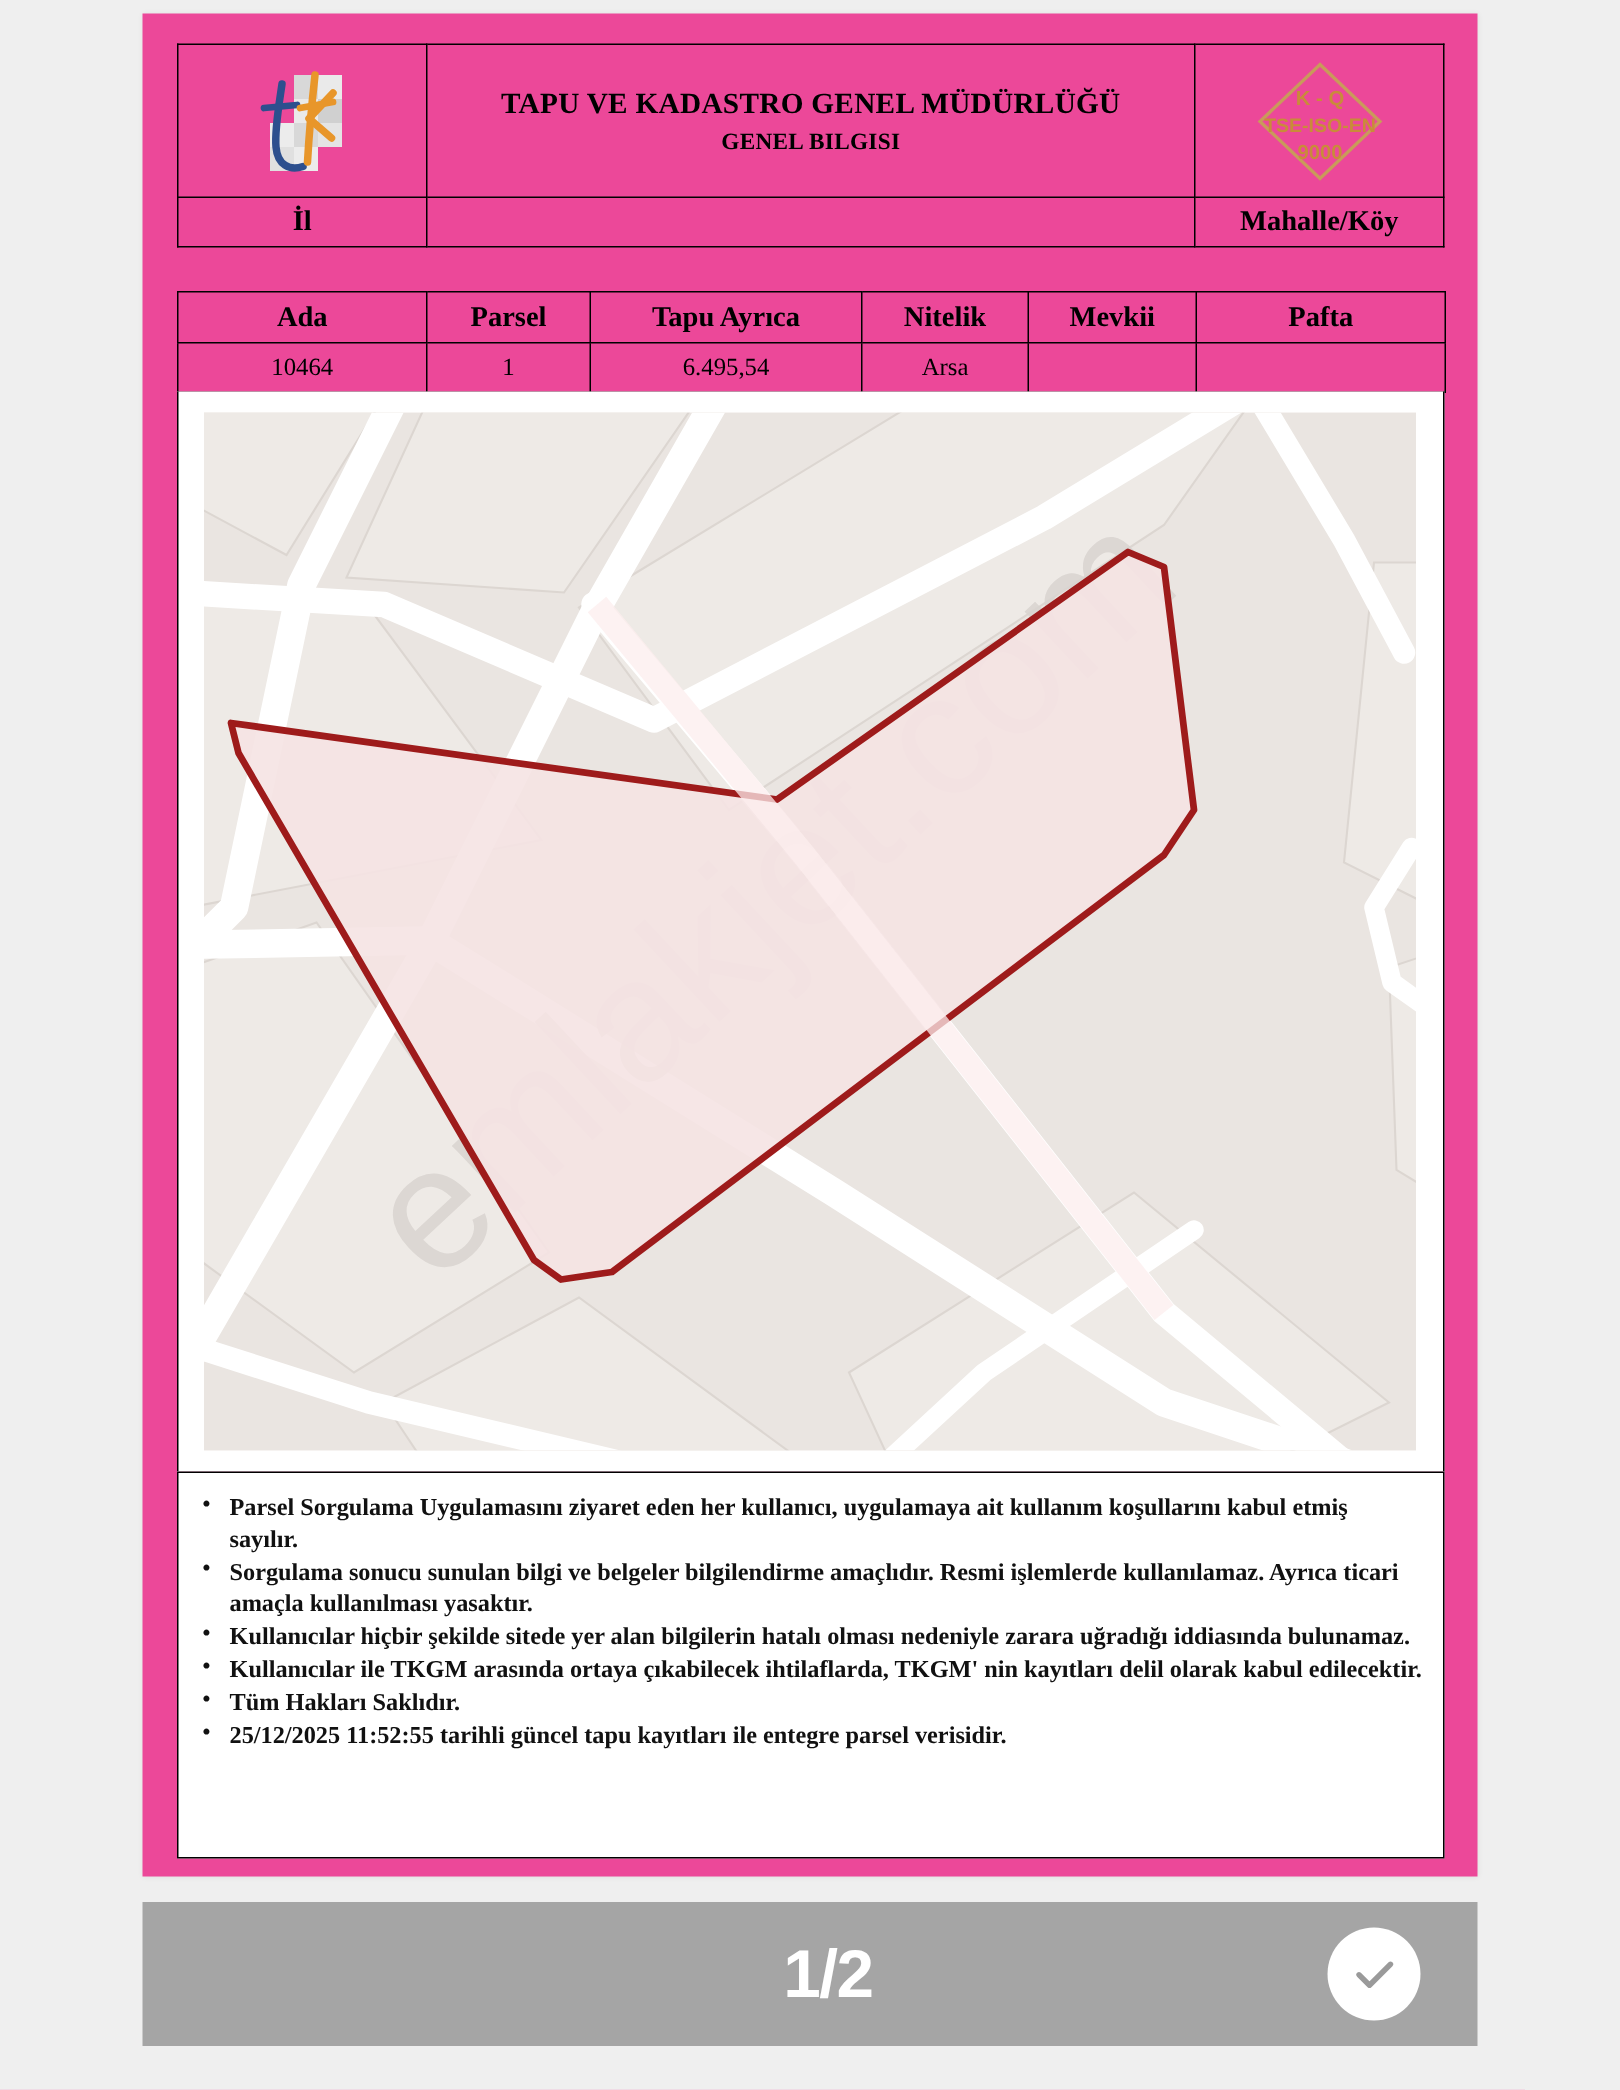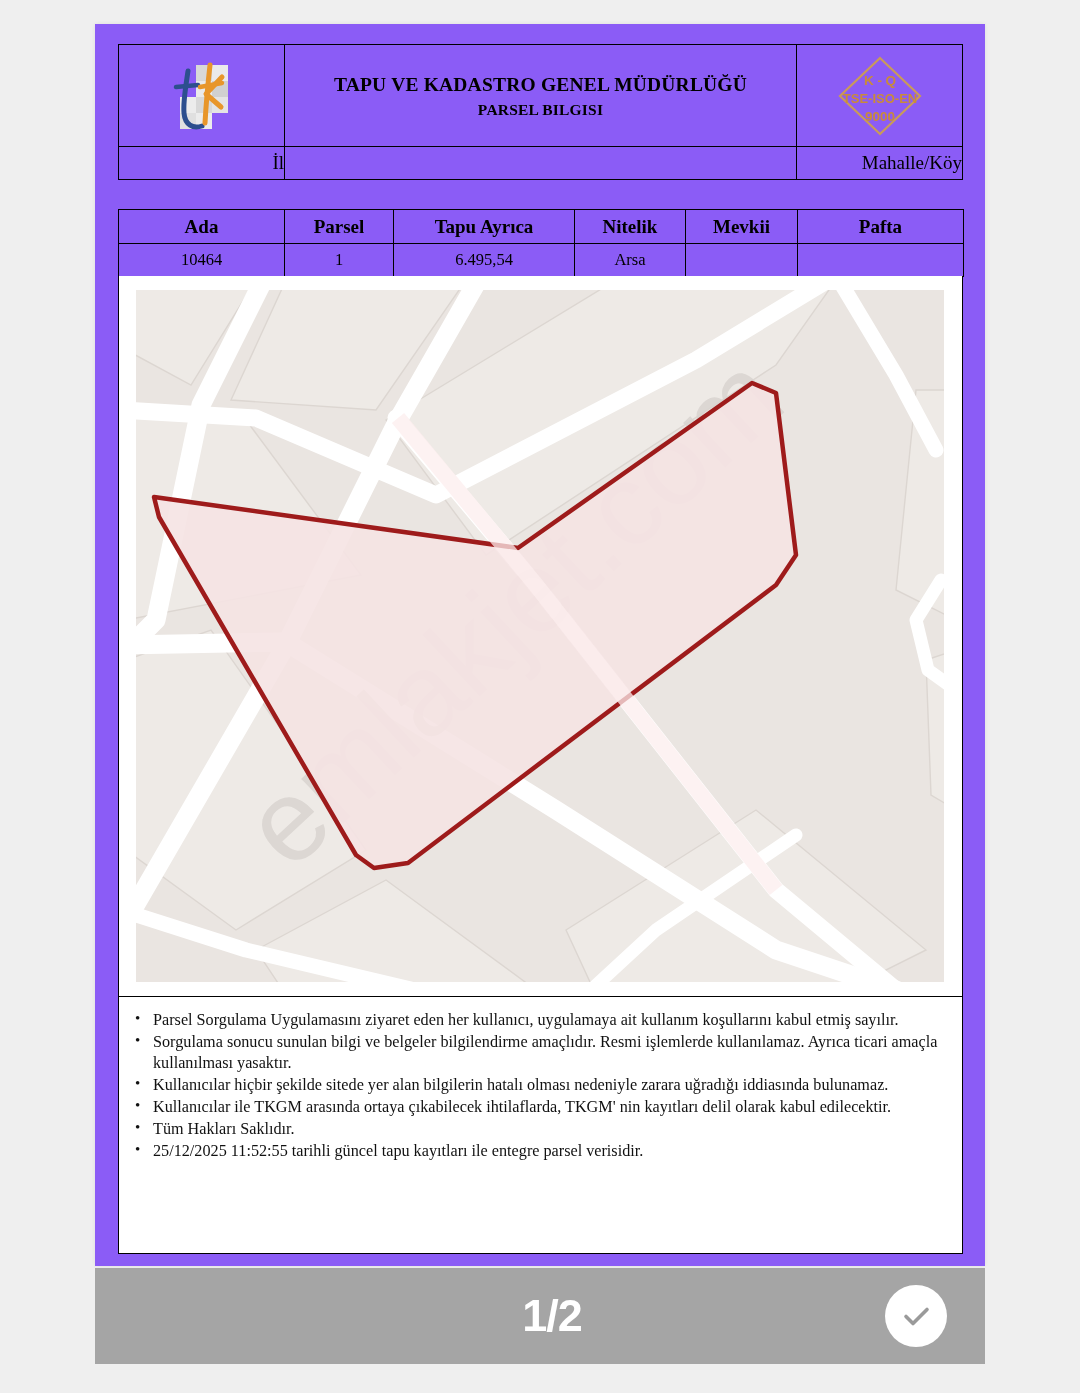--- a/index.html
+++ b/index.html
@@ -18,24 +18,24 @@
   
   #viewer {
     position: absolute;
     left: 0; top: 0;
     width: 1080px; height: 1393px;
     background: #efefef;
   }
   #page-card {
     position: absolute;
     left: 95px;
-    top: 24px;
+    top: 9px;
     width: 890px;
     height: 1242px;
-    background: #8b5cf6;
+    background: #ec4899;
     box-shadow: 0 0 4px rgba(0,0,0,0.07);
   }
 
   
   .doc-table {
     position: absolute;
     left: 23px;
     top: 20px;
     width: 845px;
     border-collapse: collapse;
@@ -74,22 +74,21 @@
     margin: 0 auto;
   }
   .tk-logo svg { display: block; }
 
   
   .tse-logo { width: 92px; height: 88px; margin: 0 auto; display:block;}
 
   .row-label td {
     height: 32px;
     font-size: 19px;
-    font-weight: normal;
-    text-align: right;
+    font-weight: bold;
   }
   .row-value td {
     height: 31px;
     font-size: 16.5px;
     font-weight: normal;
   }
   .row-head2 td {
     height: 33px;
     font-size: 19px;
     font-weight: bold;
@@ -137,20 +136,21 @@
     width: 845px;
     height: 258px;
     border: 1px solid #000;
     box-sizing: border-box;
     background: #fff;
   }
   .notes-box ul {
     margin: 0;
     padding: 13px 14px 0 34px;
     list-style: none;
+    font-weight: bold;
   }
   .notes-box li {
     position: relative;
     font-size: 16.2px;
     line-height: 1.30;
     color: #111;
     margin-bottom: 1px;
     text-align: left;
   }
   .notes-box li::before {
@@ -229,21 +229,21 @@
               <path d="M22 14 C20 28 17 44 18 56 C19 68 27 72 36 69" fill="none" stroke="#2d4f8e" stroke-width="5" stroke-linecap="round"></path>
               <path d="M10 30 L32 28" fill="none" stroke="#2d4f8e" stroke-width="4.5" stroke-linecap="round"></path>
               <path d="M44 8 C42 26 40 48 39 66" fill="none" stroke="#e8962a" stroke-width="5" stroke-linecap="round"></path>
               <path d="M34 30 L56 26" fill="none" stroke="#e8962a" stroke-width="4.5" stroke-linecap="round"></path>
               <path d="M56 20 L40 37 L55 50" fill="none" stroke="#e8962a" stroke-width="5" stroke-linecap="round" stroke-linejoin="round"></path>
             </svg>
           </div>
         </td>
         <td class="cell-title">
           <div class="doc-title-main">TAPU VE KADASTRO GENEL MÜDÜRLÜĞÜ</div>
-          <div class="doc-title-sub">PARSEL BILGISI</div>
+          <div class="doc-title-sub">GENEL BILGISI</div>
         </td>
         <td class="cell-tse">
           <svg class="tse-logo" viewBox="0 0 92 88">
             <polygon points="46,6 86,44 46,82 6,44" fill="none" stroke="#c99a5a" stroke-width="2.2"></polygon>
             <text x="46" y="33" text-anchor="middle" font-family="'Liberation Sans',sans-serif" font-size="13.5" font-weight="bold" fill="#c98b3a">K - Q</text>
             <text x="46" y="51" text-anchor="middle" font-family="'Liberation Sans',sans-serif" font-size="13" font-weight="bold" fill="#c98b3a">TSE-ISO-EN</text>
             <text x="46" y="69" text-anchor="middle" font-family="'Liberation Sans',sans-serif" font-size="13.5" font-weight="bold" fill="#c98b3a">9000</text>
           </svg>
         </td>
       </tr>

